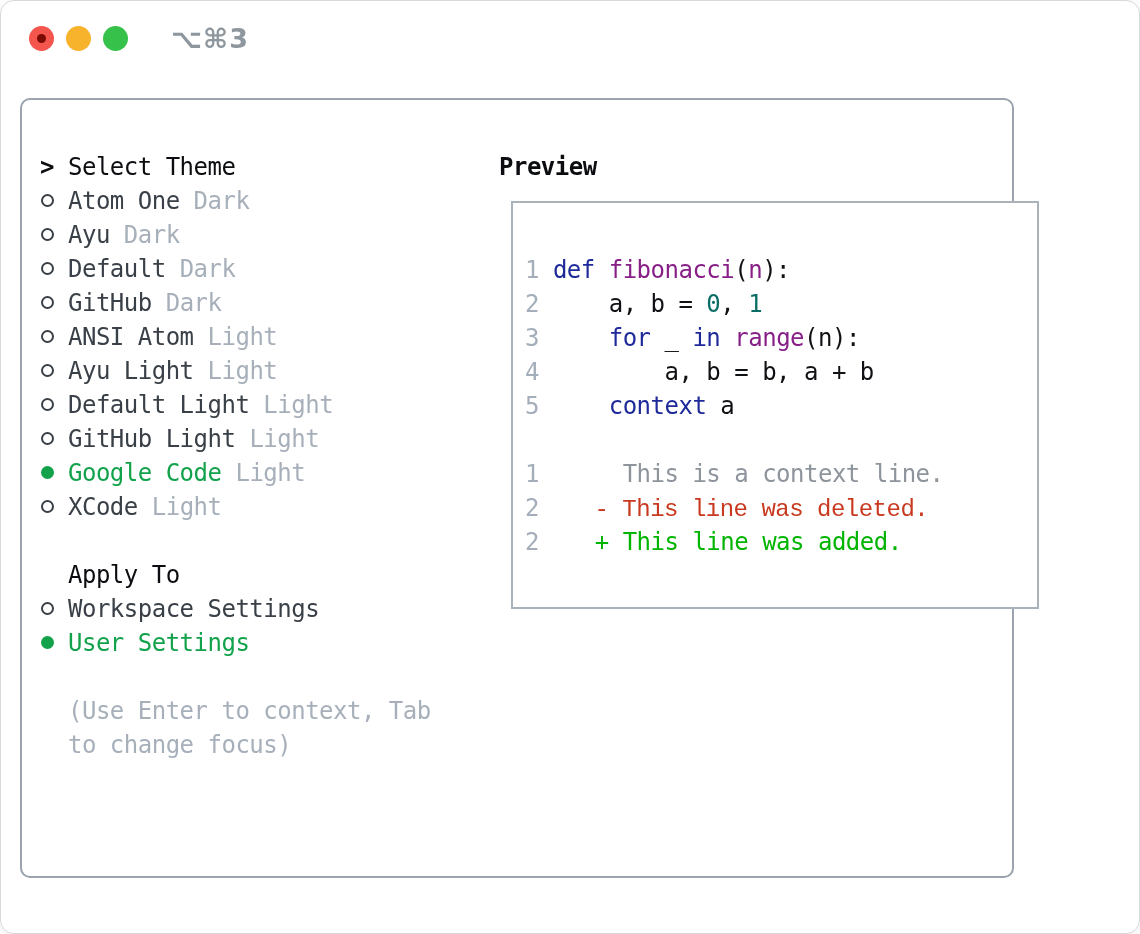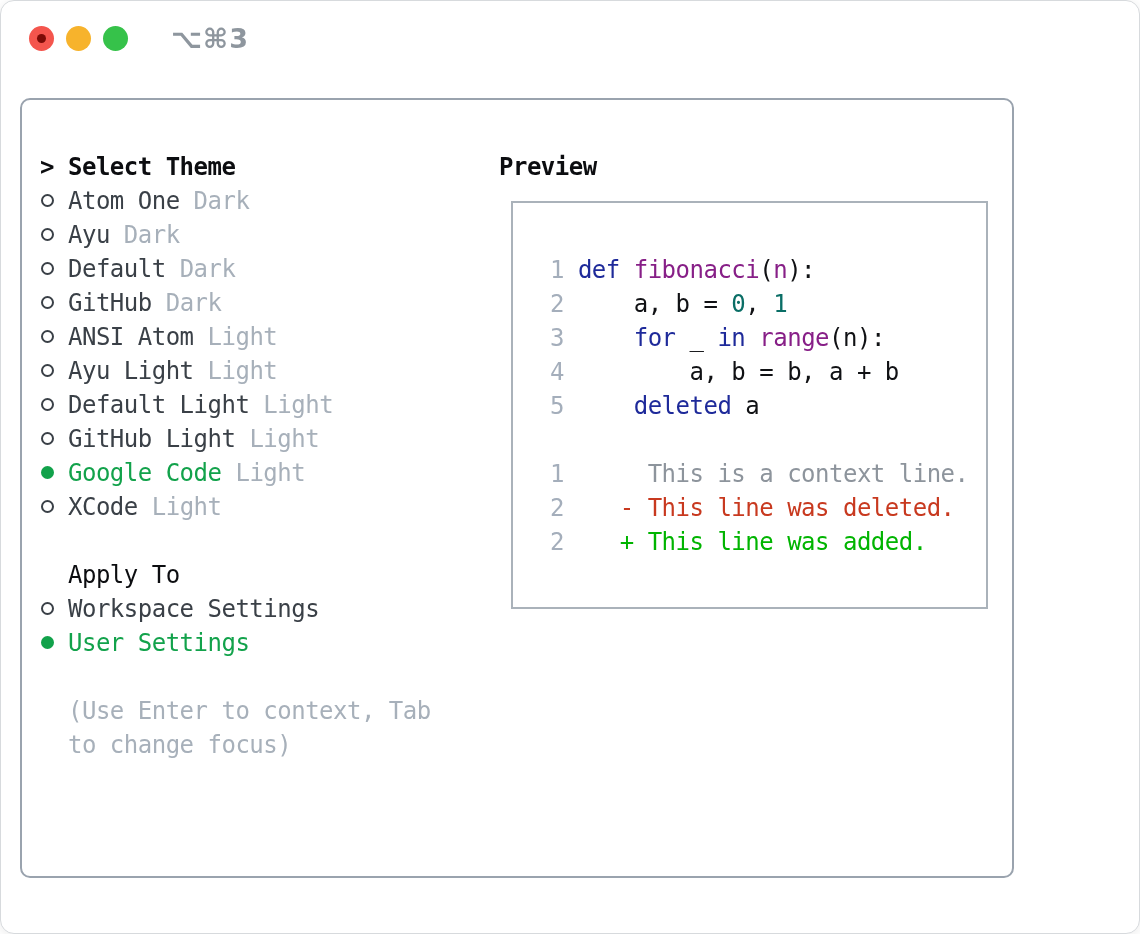--- a/index.html
+++ b/index.html
@@ -62,51 +62,51 @@
   .row .cursor{
     position:absolute;left:0;top:0;
     font-weight:bold;color:var(--heading-text);
   }
   .dot{
     position:absolute;left:1px;top:10px;
     width:13px;height:13px;border-radius:50%;
     border:2px solid var(--item-text);
   }
   .dot.sel{background:var(--accent-green);border-color:var(--accent-green);}
-  .hdr{font-weight:bold;color:var(--heading-text);}
+  .hdr{font-weight:normal;color:var(--heading-text);}
   .name{color:var(--item-text);}
   .name.sel{color:var(--accent-green);}
   .variant{color:var(--muted-gray);margin-left:14px;}
   .subhdr{color:var(--heading-text);}
   .spacer{height:34px;}
   .help{
     color:var(--muted-gray);white-space:normal;width:420px;
   }
 
   
   .preview-hdr{
     position:absolute;left:477px;top:50px;
     font-weight:bold;color:var(--heading-text);
   }
   .preview-box{
     position:absolute;left:489px;top:101px;
-    width:477px;height:408px;
+    width:528px;height:408px;
     border:2px solid var(--preview-border);
     background:#ffffff;
-    padding:50px 0 0 37px;
+    padding:50px 0 0 12px;
     overflow:hidden;
   }
   .pline{white-space:pre;height:34px;line-height:34px;}
   .tok-ln{color:var(--line-number-gray);}
   .tok-pl{color:#101114;}
   .tok-kw{color:var(--keyword-blue);}
   .tok-fn{color:var(--function-purple);}
   .tok-lit{color:var(--literal-teal);}
   .tok-ctx{color:var(--context-gray);}
-  .tok-del{color:var(--diff-deleted-red);}
+  .tok-del{color:var(--diff-deleted-red);font-family:Liberation Mono, monospace;}
   .tok-add{color:var(--diff-added-green);}
 </style>
 </head>
 <body>
 
 <div class="window">
 
   <div class="titlebar">
     <div class="lights">
       <button class="light red"></button>
@@ -154,21 +154,21 @@
     </div>
 
     <div class="preview-hdr">Preview</div>
 
     <div class="preview-box">
       <div id="preview-lines">
           <div class="pline"><span class="tok-ln">1 </span><span class="tok-kw">def</span><span class="tok-pl"> </span><span class="tok-fn">fibonacci</span><span class="tok-pl">(</span><span class="tok-fn">n</span><span class="tok-pl">):</span></div>
           <div class="pline"><span class="tok-ln">2 </span><span class="tok-pl">    a, b = </span><span class="tok-lit">0</span><span class="tok-pl">, </span><span class="tok-lit">1</span></div>
           <div class="pline"><span class="tok-ln">3 </span><span class="tok-pl">    </span><span class="tok-kw">for</span><span class="tok-pl"> _ </span><span class="tok-kw">in</span><span class="tok-pl"> </span><span class="tok-fn">range</span><span class="tok-pl">(n):</span></div>
           <div class="pline"><span class="tok-ln">4 </span><span class="tok-pl">        a, b = b, a + b</span></div>
-          <div class="pline"><span class="tok-ln">5 </span><span class="tok-pl">    </span><span class="tok-kw">deleted</span><span class="tok-pl"> a</span></div>
+          <div class="pline"><span class="tok-ln">5 </span><span class="tok-pl">    </span><span class="tok-kw">context</span><span class="tok-pl"> a</span></div>
           <div class="pline"></div>
           <div class="pline"><span class="tok-ln">1</span><span class="tok-ctx">      This is a context line.</span></div>
           <div class="pline"><span class="tok-ln">2</span><span class="tok-del">    - This line was deleted.</span></div>
           <div class="pline"><span class="tok-ln">2</span><span class="tok-add">    + This line was added.</span></div>
         </div>
     </div>
 
   </div>
 </div>
 

